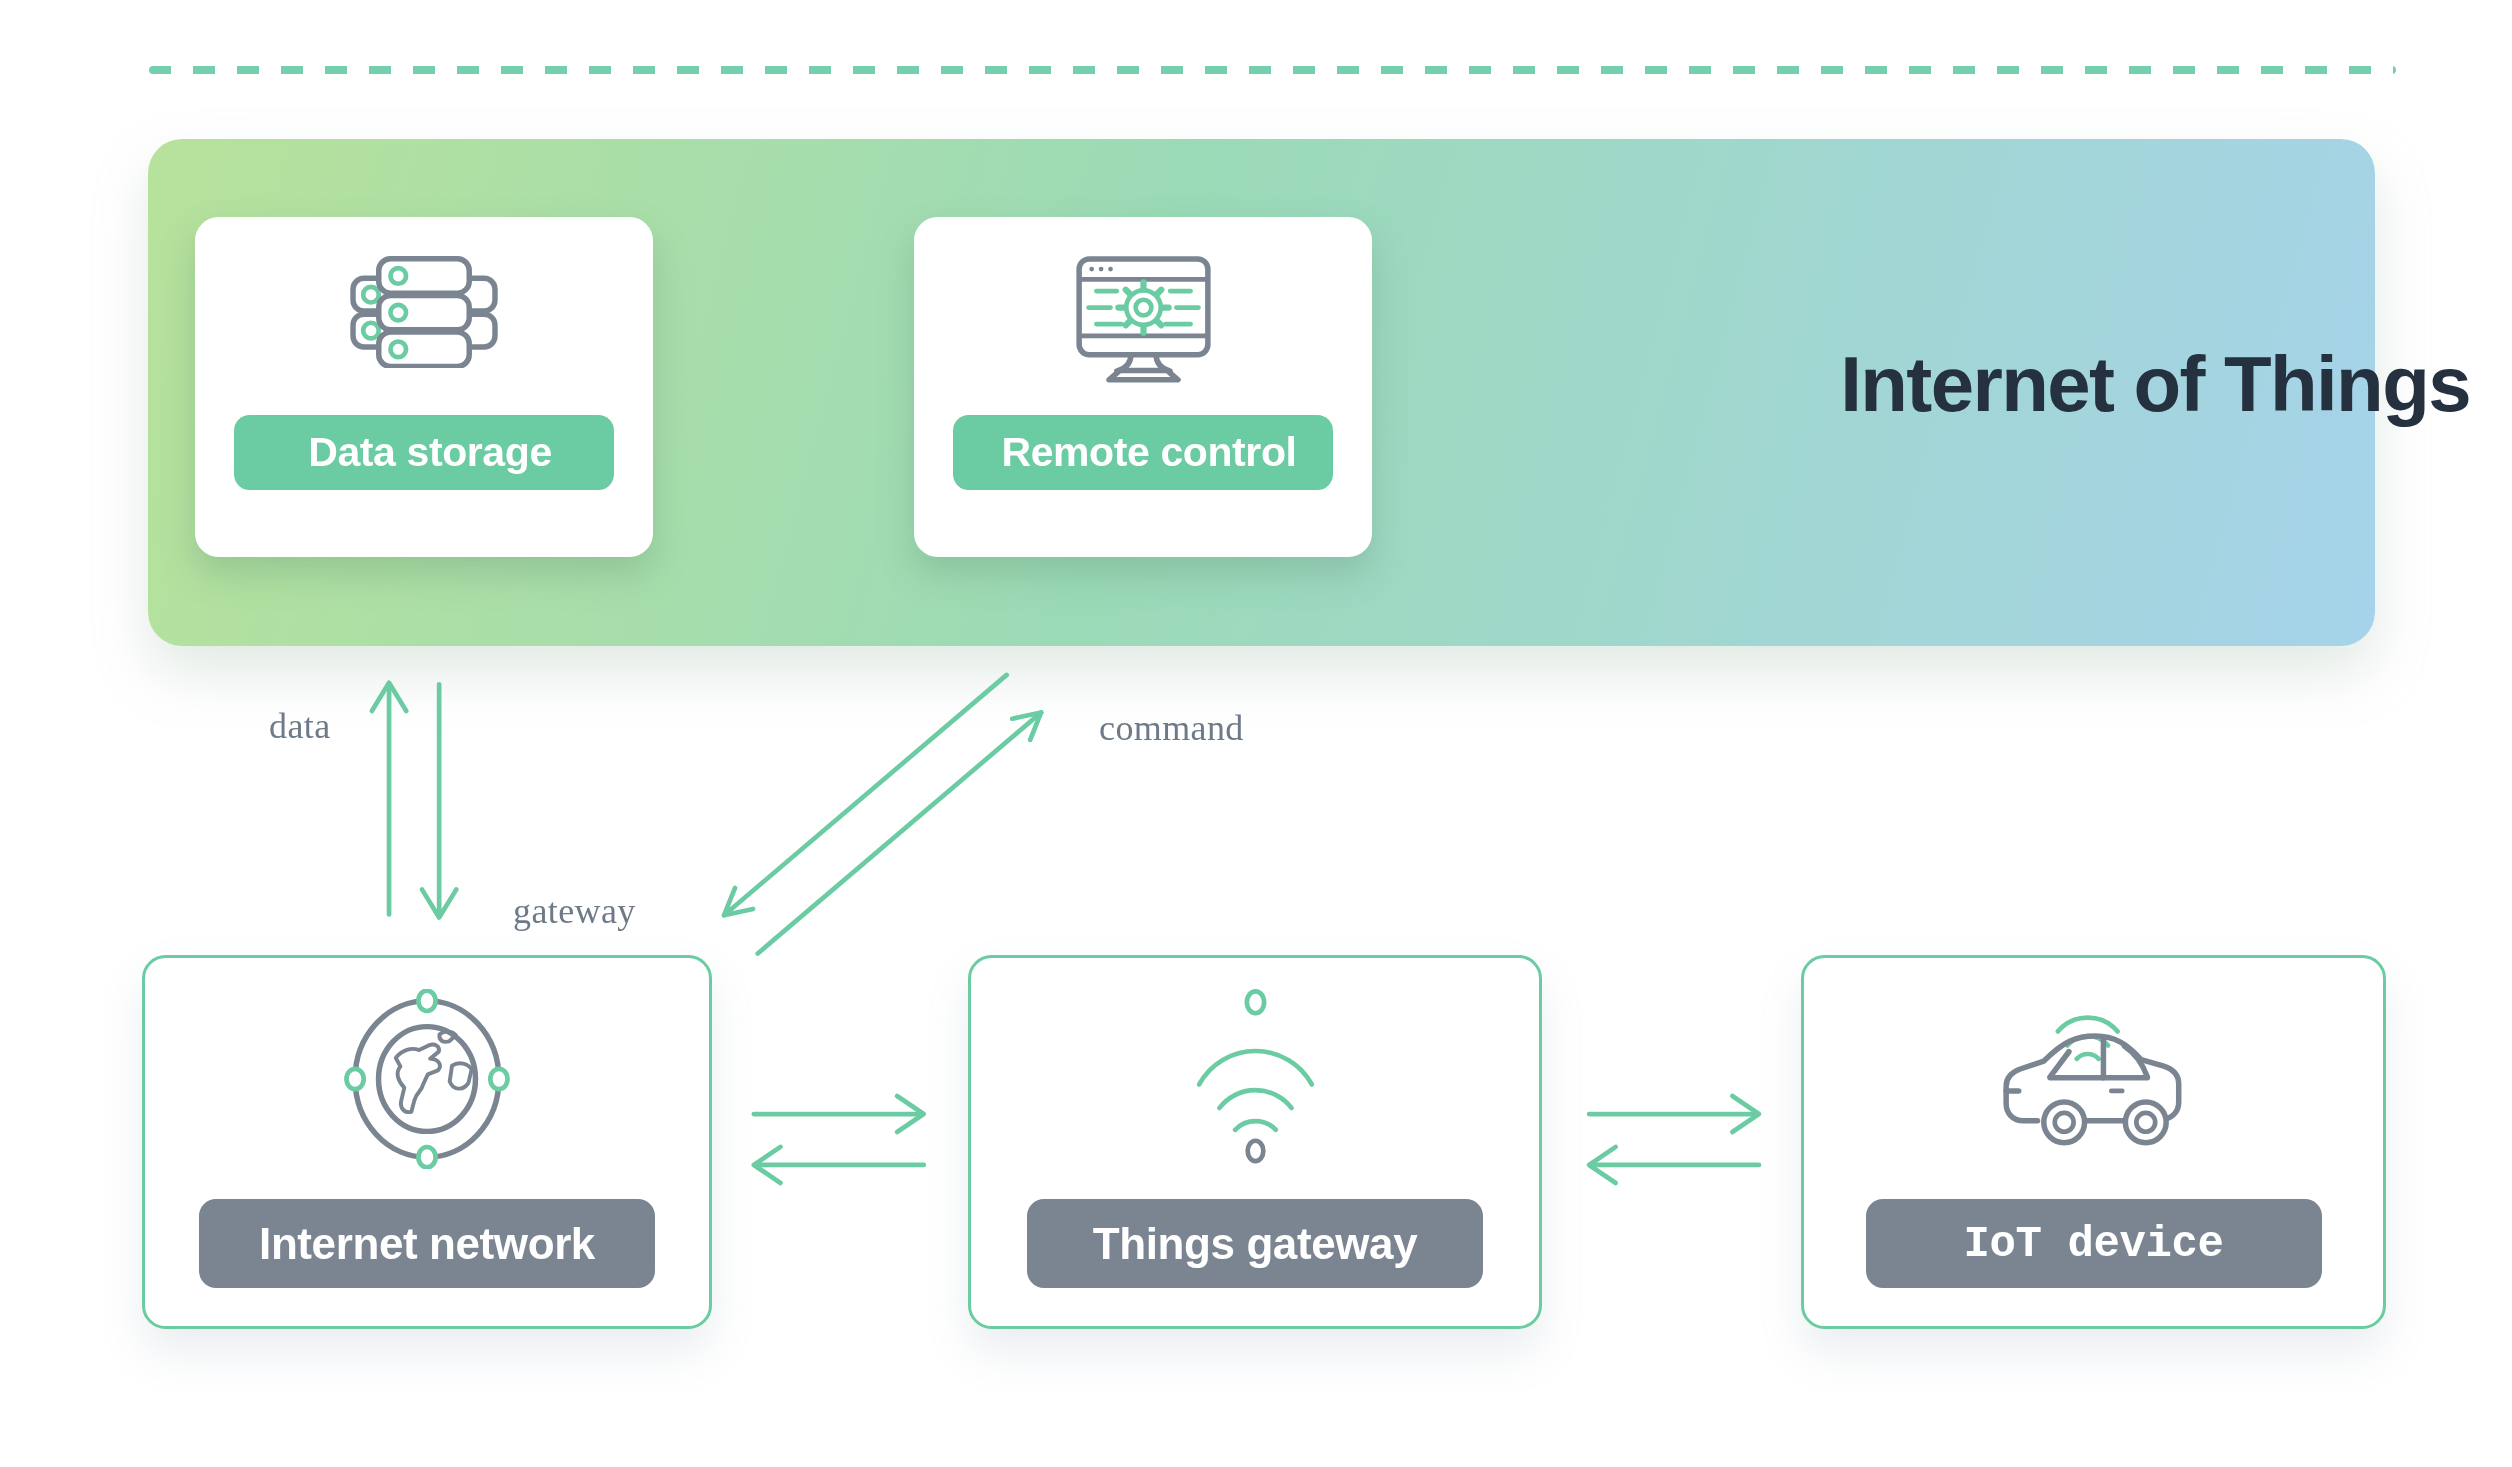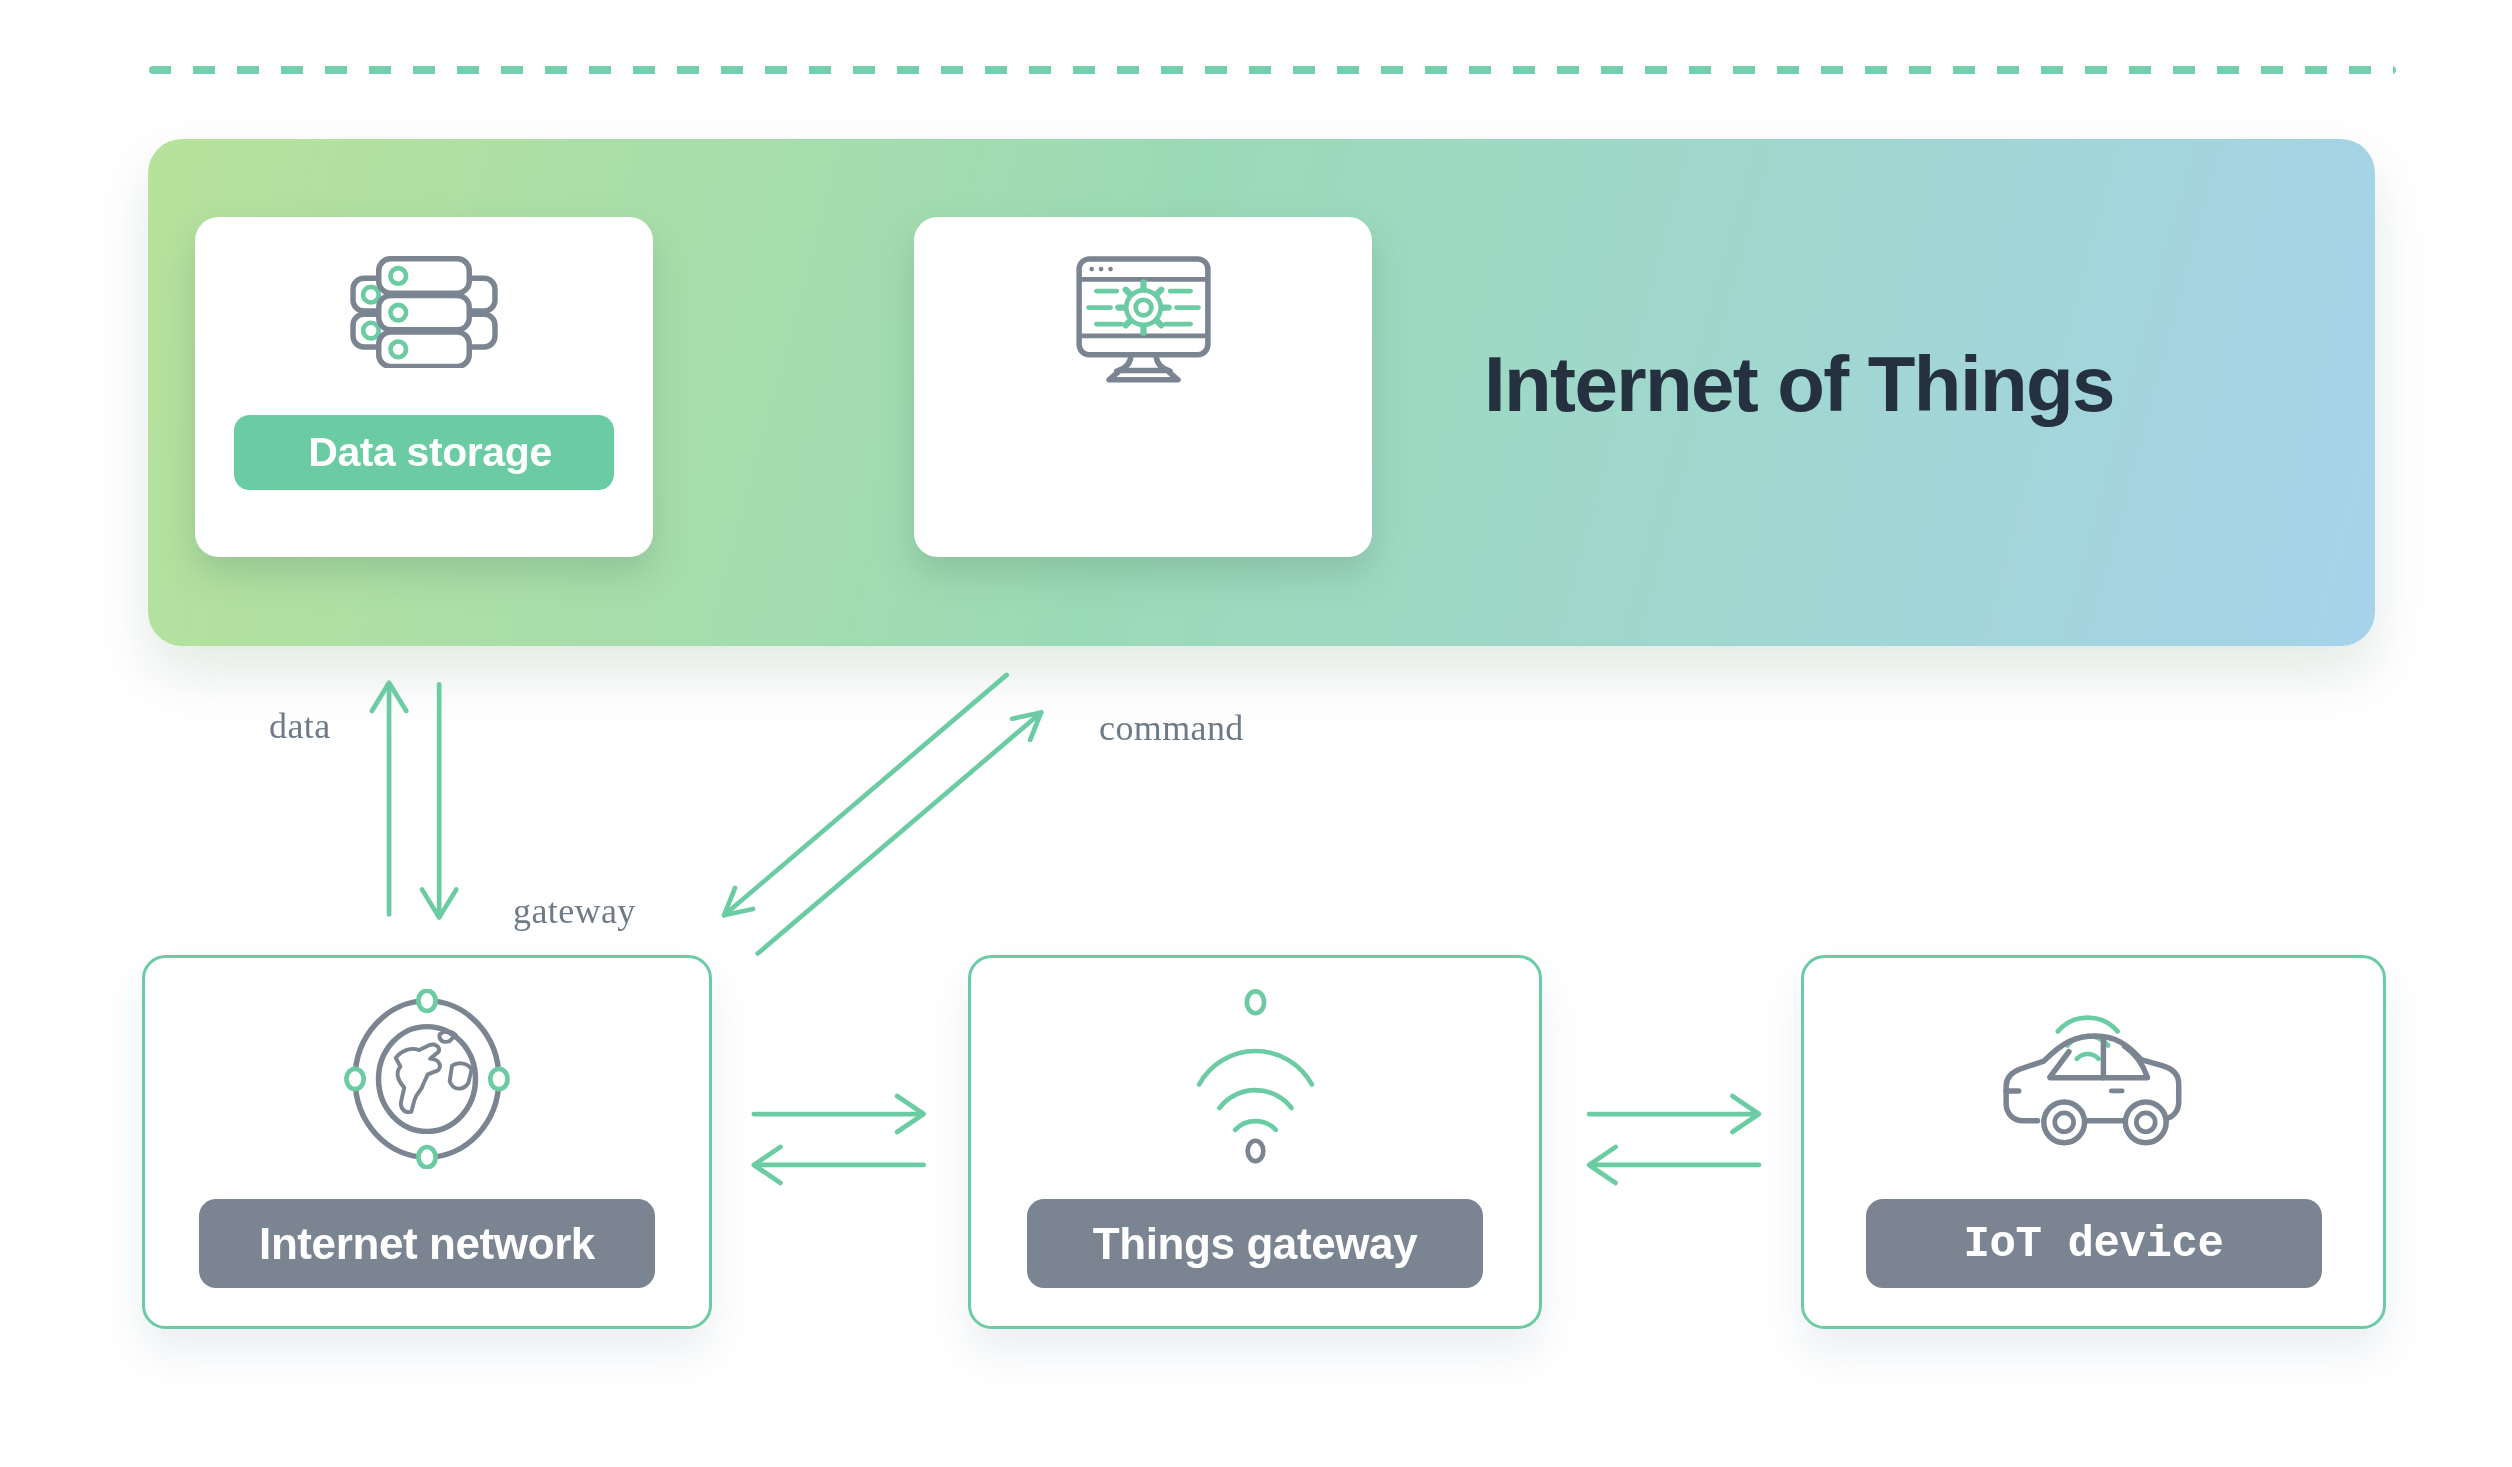--- a/index.html
+++ b/index.html
@@ -31,21 +31,21 @@
   .pill{
     position:absolute;left:50%;transform:translateX(-50%);
     display:flex;align-items:center;justify-content:center;
     color:#fff;font-weight:bold;white-space:nowrap;
   }
   .pill.green{
     top:198px;width:368px;height:75px;border-radius:15.7px;background:#6BCBA2;
     font-size:41px;letter-spacing:-0.4px;padding-left:12px;
   }
   .banner-title{
-    position:absolute;left:1336px;top:200px;width:986px;text-align:left;
+    position:absolute;left:1336px;top:200px;width:986px;text-align:right;
     font-size:78px;font-weight:bold;letter-spacing:-1.6px;color:#25313F;
   }
   
   .flow-label{
     position:absolute;color:#6E7A87;font-size:36px;letter-spacing:0.4px;white-space:nowrap;font-family:Liberation Serif, serif;
   }
   
   .node{
     position:absolute;top:955px;height:368px;background:#fff;
     border:3.1px solid #6BCBA2;border-radius:23.5px;
@@ -124,20 +124,21 @@
           <g stroke="#6BCBA2" stroke-width="6" stroke-linecap="round">
             <line x1="40" y1="51" x2="66" y2="51"></line>
             <line x1="30" y1="72" x2="58" y2="72"></line>
             <line x1="40" y1="93" x2="72" y2="93"></line>
             <line x1="134" y1="51" x2="160" y2="51"></line>
             <line x1="142" y1="72" x2="170" y2="72"></line>
             <line x1="128" y1="93" x2="160" y2="93"></line>
           </g>
         </svg>
       </div>
+      <div class="pill green">Remote control</div>
     </div>
 
     <div class="banner-title">Internet of Things</div>
   </div>
 
   <div class="flow-label" style="left:269px;top:705px;">data</div>
   <div class="flow-label" style="left:1075px;top:707px;margin-left:24px;">command</div>
   <div class="flow-label" style="left:513px;top:890px;">gateway</div>
 
   <svg class="arrows" width="2512" height="1468" viewBox="0 0 3209 1875">

